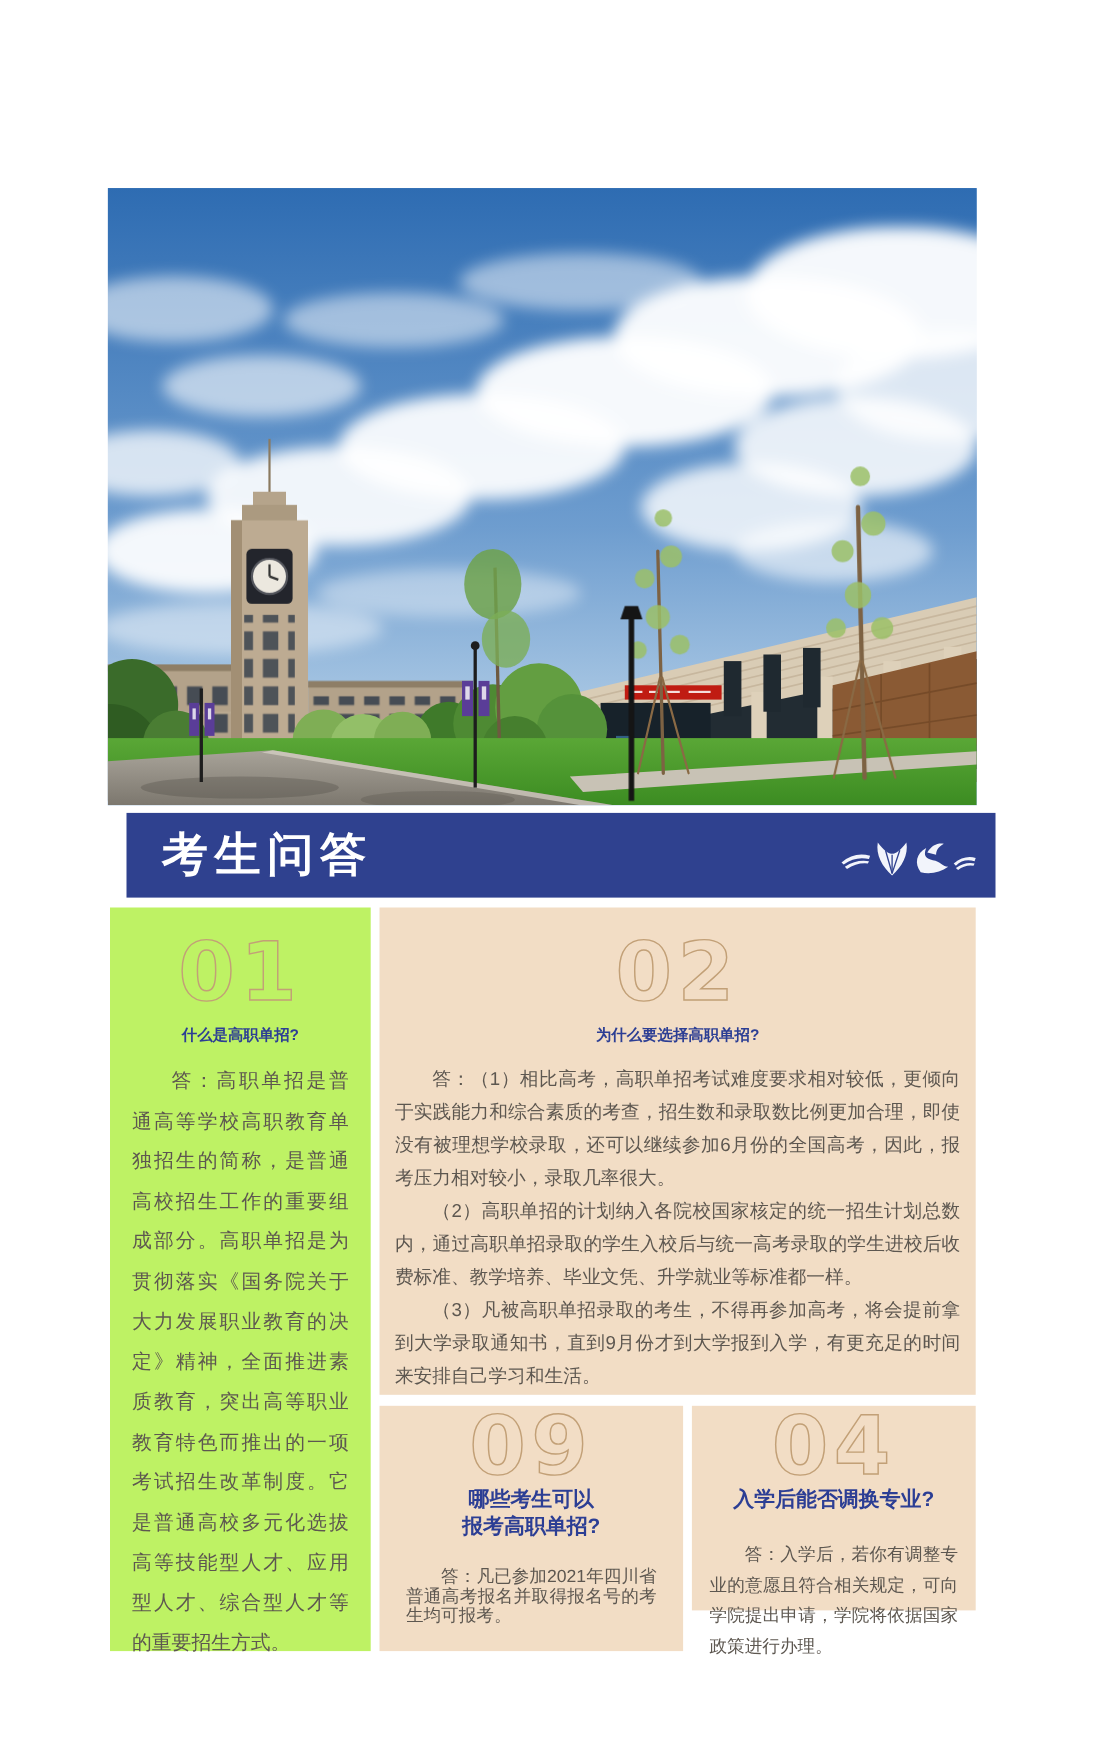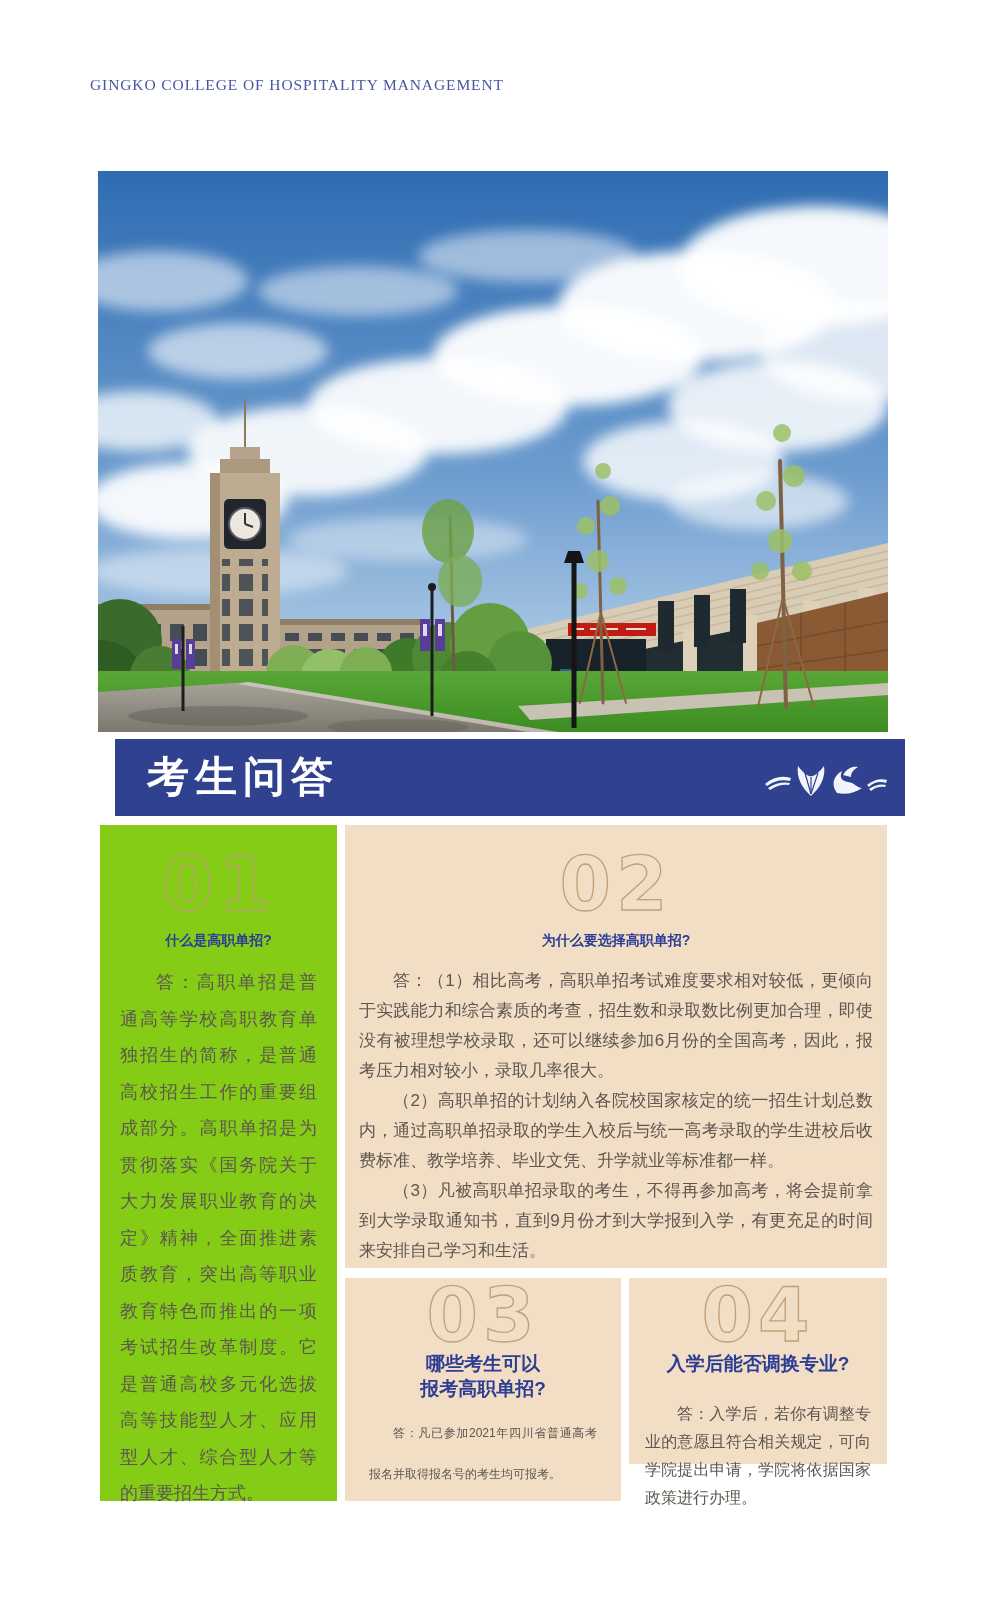--- a/index.html
+++ b/index.html
@@ -11,44 +11,43 @@
   
   .photo{position:absolute;left:98px;top:171px;width:790px;height:561px;overflow:hidden;background:#6e9dcf;}
   .photo svg{display:block;width:790px;height:561px;}
   
   .banner{position:absolute;left:115px;top:739px;width:790px;height:77px;background:#2f418f;}
   .banner-title{position:absolute;left:32px;top:10px;font-family:"Liberation Serif",serif;
         font-size:42px;font-weight:bold;color:#ffffff;letter-spacing:6px;}
   .banner-icons{position:absolute;right:16px;top:24px;}
   
   .card{position:absolute;box-sizing:border-box;}
-  .card1{left:100px;top:825px;width:237px;height:676px;background:#84cc16;}
+  .card1{left:100px;top:825px;width:237px;height:676px;background:#bef264;}
   .card2{left:345px;top:825px;width:542px;height:443px;background:#f2ddc5;}
   .card3{left:345px;top:1278px;width:276px;height:223px;background:#f2ddc5;}
   .card4{left:629px;top:1278px;width:258px;height:186px;background:#f2ddc5;}
   .num{font-family:"DejaVu Sans",sans-serif;font-weight:bold;font-size:74px;line-height:0.8;
         text-align:center;letter-spacing:5px;color:transparent;
         -webkit-text-stroke:1.3px #c2a077;padding-top:30px;}
   .card3 .num,.card4 .num{padding-top:8px;}
   .card-title{margin:12px 0 0 0;text-align:center;color:#2c3e94;font-weight:bold;font-size:14px;line-height:28px;}
   .card3 .card-title,.card4 .card-title{margin-top:6px;font-size:19px;line-height:25px;}
   .title-line{display:block;}
   .card-body{color:#5d5750;text-align:justify;}
   .card1 .card-body{margin-top:10px;padding:0 20px;font-size:18px;line-height:36.5px;}
   .card2 .card-body{margin-top:12px;padding:0 14px;font-size:17px;line-height:30px;}
-  .card3 .card-body{margin-top:12px;padding:0 24px;font-size:12px;line-height:41px;}
+  .card3 .card-body{margin-top:24px;padding:0 24px;font-size:16px;line-height:18px;}
   .card4 .card-body{margin-top:24px;padding:0 16px;font-size:16px;line-height:28px;}
   .card-body p{margin:0;text-indent:2em;}
 </style>
 </head>
 <body>
 
 <div class="page">
 
-  <div class="college-header">GINGKO COLLEGE OF HOSPITALITY MANAGEMENT</div>
 
   <div class="photo">
     <svg viewBox="0 0 790 561" preserveAspectRatio="none">
       <defs>
         <linearGradient id="sky" x1="0" y1="0" x2="0" y2="1">
           <stop offset="0" stop-color="#2e6cb2"></stop>
             <stop offset="0.55" stop-color="#6e9dcf"></stop>
           <stop offset="0.85" stop-color="#aac8e4"></stop>
             <stop offset="1" stop-color="#cfe0ef"></stop>
         </linearGradient>
@@ -270,21 +269,21 @@
     <div class="num">02</div>
     <h3 class="card-title">为什么要选择高职单招?</h3>
     <div class="card-body">
       <p>答：（1）相比高考，高职单招考试难度要求相对较低，更倾向于实践能力和综合素质的考查，招生数和录取数比例更加合理，即使没有被理想学校录取，还可以继续参加6月份的全国高考，因此，报考压力相对较小，录取几率很大。</p>
       <p>（2）高职单招的计划纳入各院校国家核定的统一招生计划总数内，通过高职单招录取的学生入校后与统一高考录取的学生进校后收费标准、教学培养、毕业文凭、升学就业等标准都一样。</p>
       <p>（3）凡被高职单招录取的考生，不得再参加高考，将会提前拿到大学录取通知书，直到9月份才到大学报到入学，有更充足的时间来安排自己学习和生活。</p>
     </div>
   </div>
 
   <div class="card card3">
-    <div class="num">03</div>
+    <div class="num">09</div>
     <h3 class="card-title">
       <span class="title-line">哪些考生可以</span>
       <span class="title-line">报考高职单招?</span>
     </h3>
     <div class="card-body">
       <p>答：凡已参加2021年四川省普通高考报名并取得报名号的考生均可报考。</p>
     </div>
   </div>
 
   <div class="card card4">

